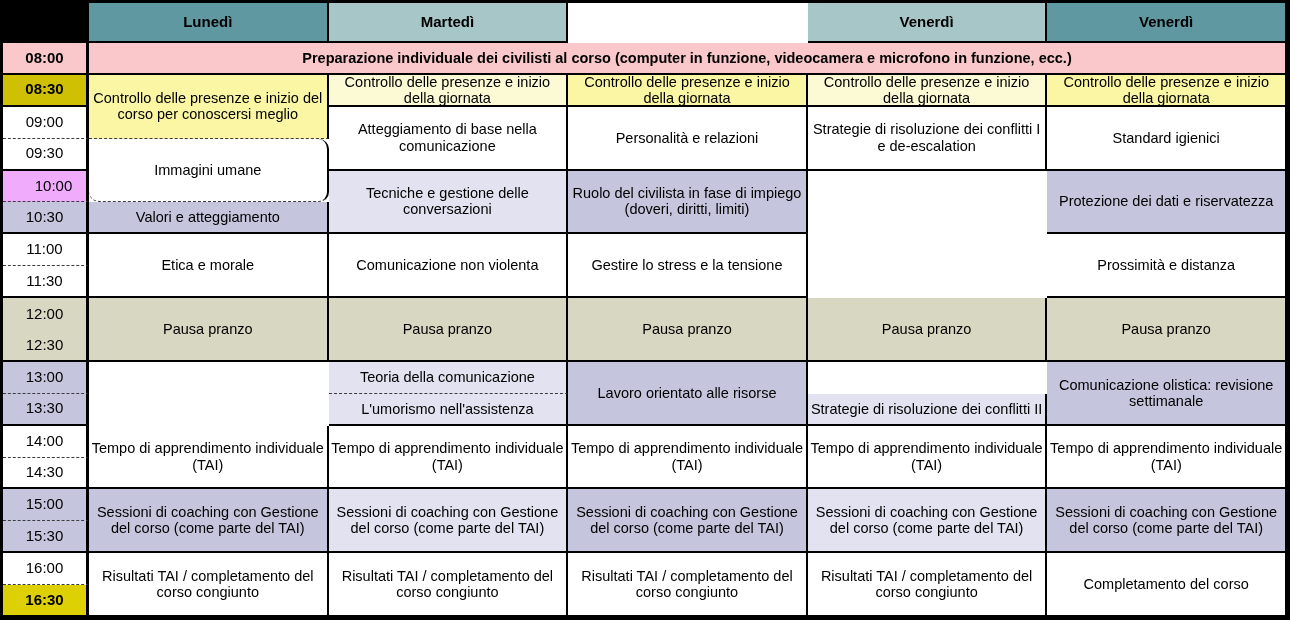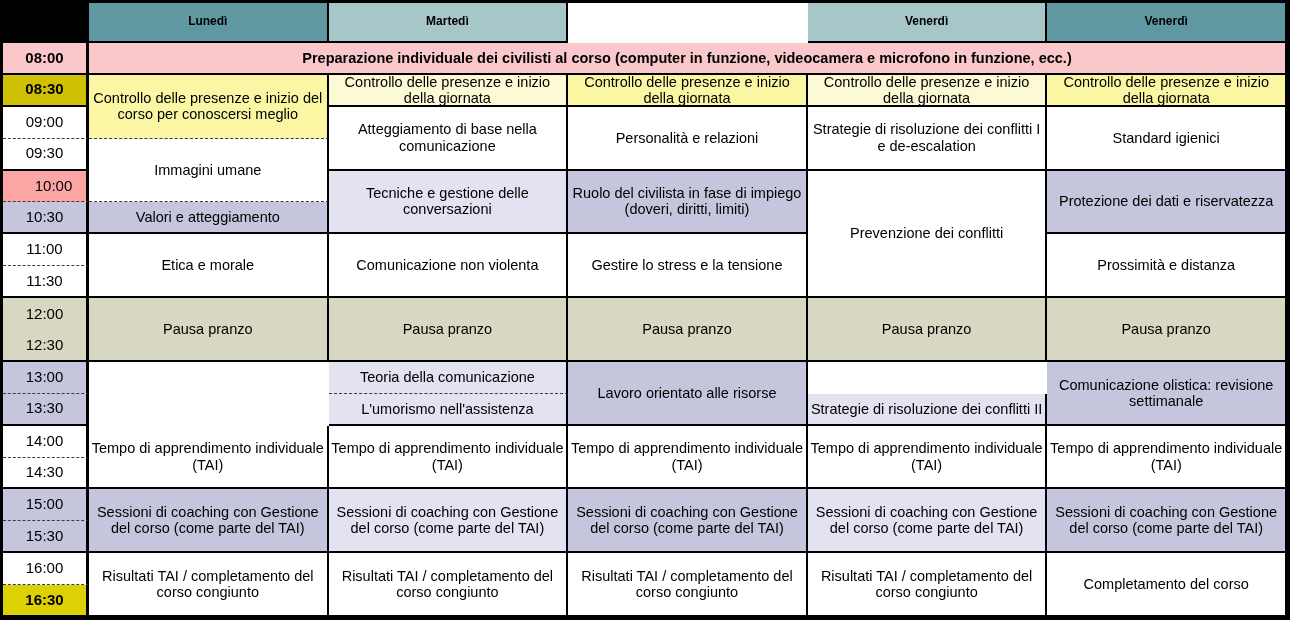--- a/index.html
+++ b/index.html
@@ -16,57 +16,57 @@
   }
   .cell{
     box-sizing:border-box;
     display:flex;align-items:center;justify-content:center;
     text-align:center;overflow:hidden;
     border-right:2px solid #000;
     font-size:14.5px;line-height:1.12;color:#000;
     padding:0 2px;
   }
   .cell.timec{border-right:3px solid #000;font-size:15px;}
-  .cell.dayhdr{font-weight:bold;font-size:12px;border-bottom:2px solid #000;}
+  .cell.dayhdr{font-weight:bold;font-size:15px;border-bottom:2px solid #000;}
   .cell.corner{border-bottom:2px solid #000;}
   .bold{font-weight:bold;}
   .sep-solid{border-bottom:2px solid #000;}
   .sep-dashed{border-bottom:1px dashed #3c3c3c;}
   .sep-none{border-bottom:none;}
 </style>
 </head>
 <body>
 
 <div id="schedule">
     <div class="cell corner timec sep-solid" style="grid-area: 1 / 1; background: rgb(0, 0, 0);"></div>
     <div class="cell dayhdr sep-solid" style="grid-area: 1 / 2; background: rgb(95, 152, 160);">Lunedì</div>
     <div class="cell dayhdr sep-solid" style="grid-area: 1 / 3; background: rgb(167, 198, 199);">Martedì</div>
     <div class="cell dayhdr sep-solid" style="grid-area: 1 / 5; background: rgb(167, 198, 199);">Venerdì</div>
     <div class="cell dayhdr sep-solid" style="grid-area: 1 / 6; background: rgb(95, 152, 160);">Venerdì</div>
     <div class="cell timec sep-solid bold" style="grid-area: 2 / 1; background: rgb(250, 200, 202);">08:00</div>
     <div class="cell timec sep-solid bold" style="grid-area: 3 / 1; background: rgb(207, 192, 3);">08:30</div>
     <div class="cell timec sep-dashed" style="grid-area: 4 / 1; background: rgb(255, 255, 255);">09:00</div>
     <div class="cell timec sep-solid" style="grid-area: 5 / 1; background: rgb(255, 255, 255);">09:30</div>
-    <div class="cell timec sep-dashed" style="grid-area: 6 / 1; background: #fca5a5; padding-left: 20px;">10:00</div>
+    <div class="cell timec sep-dashed" style="grid-area: 6 / 1; background: #f0abfc; padding-left: 20px;">10:00</div>
     <div class="cell timec sep-solid" style="grid-area: 7 / 1; background: rgb(197, 198, 221);">10:30</div>
     <div class="cell timec sep-dashed" style="grid-area: 8 / 1; background: rgb(255, 255, 255);">11:00</div>
     <div class="cell timec sep-solid" style="grid-area: 9 / 1; background: rgb(255, 255, 255);">11:30</div>
     <div class="cell timec sep-none" style="grid-area: 10 / 1; background: rgb(215, 215, 194);">12:00</div>
     <div class="cell timec sep-solid" style="grid-area: 11 / 1; background: rgb(215, 215, 194);">12:30</div>
     <div class="cell timec sep-dashed" style="grid-area: 12 / 1; background: rgb(197, 198, 221);">13:00</div>
     <div class="cell timec sep-solid" style="grid-area: 13 / 1; background: rgb(197, 198, 221);">13:30</div>
     <div class="cell timec sep-dashed" style="grid-area: 14 / 1; background: rgb(255, 255, 255);">14:00</div>
     <div class="cell timec sep-solid" style="grid-area: 15 / 1; background: rgb(255, 255, 255);">14:30</div>
     <div class="cell timec sep-dashed" style="grid-area: 16 / 1; background: rgb(197, 198, 221);">15:00</div>
     <div class="cell timec sep-solid" style="grid-area: 17 / 1; background: rgb(197, 198, 221);">15:30</div>
     <div class="cell timec sep-dashed" style="grid-area: 18 / 1; background: rgb(255, 255, 255);">16:00</div>
     <div class="cell timec sep-solid bold" style="grid-area: 19 / 1; background: rgb(221, 208, 4);">16:30</div>
     <div class="cell sep-solid bold" style="grid-area: 2 / 2 / auto / span 5; background: rgb(250, 200, 202);">Preparazione individuale dei civilisti al corso (computer in funzione, videocamera e microfono in funzione, ecc.)</div>
     <div class="cell  sep-dashed" style="grid-area: 3 / 2 / span 2; background: rgb(250, 246, 164);">Controllo delle presenze e inizio del corso per conoscersi meglio</div>
-    <div class="cell  sep-dashed" style="grid-area: 5 / 2 / span 2; background: rgb(255, 255, 255);">Immagini umane</div>
+    <div class="cell  sep-dashed" style="grid-area: 5 / 2 / span 2; background: rgb(255, 255, 255); border-radius: 10px;">Immagini umane</div>
     <div class="cell  sep-solid" style="grid-area: 7 / 2 / span 1; background: rgb(197, 198, 221);">Valori e atteggiamento</div>
     <div class="cell  sep-solid" style="grid-area: 8 / 2 / span 2; background: rgb(255, 255, 255);">Etica e morale</div>
     <div class="cell  sep-solid" style="grid-area: 10 / 2 / span 2; background: rgb(215, 215, 194);">Pausa pranzo</div>
     <div class="cell  sep-solid" style="grid-area: 14 / 2 / span 2; background: rgb(255, 255, 255);">Tempo di apprendimento individuale (TAI)</div>
     <div class="cell  sep-solid" style="grid-area: 16 / 2 / span 2; background: rgb(197, 198, 221);">Sessioni di coaching con Gestione del corso (come parte del TAI)</div>
     <div class="cell  sep-solid" style="grid-area: 18 / 2 / span 2; background: rgb(255, 255, 255);">Risultati TAI / completamento del corso congiunto</div>
     <div class="cell  sep-solid" style="grid-area: 3 / 3 / span 1; background: rgb(252, 250, 212);">Controllo delle presenze e inizio della giornata</div>
     <div class="cell  sep-solid" style="grid-area: 4 / 3 / span 2; background: rgb(255, 255, 255);">Atteggiamento di base nella comunicazione</div>
     <div class="cell  sep-solid" style="grid-area: 6 / 3 / span 2; background: rgb(226, 226, 240);">Tecniche e gestione delle conversazioni</div>
     <div class="cell  sep-solid" style="grid-area: 8 / 3 / span 2; background: rgb(255, 255, 255);">Comunicazione non violenta</div>
@@ -80,21 +80,20 @@
     <div class="cell  sep-solid" style="grid-area: 4 / 4 / span 2; background: rgb(255, 255, 255);">Personalità e relazioni</div>
     <div class="cell  sep-solid" style="grid-area: 6 / 4 / span 2; background: rgb(197, 198, 221);">Ruolo del civilista in fase di impiego (doveri, diritti, limiti)</div>
     <div class="cell  sep-solid" style="grid-area: 8 / 4 / span 2; background: rgb(255, 255, 255);">Gestire lo stress e la tensione</div>
     <div class="cell  sep-solid" style="grid-area: 10 / 4 / span 2; background: rgb(215, 215, 194);">Pausa pranzo</div>
     <div class="cell  sep-solid" style="grid-area: 12 / 4 / span 2; background: rgb(197, 198, 221);">Lavoro orientato alle risorse</div>
     <div class="cell  sep-solid" style="grid-area: 14 / 4 / span 2; background: rgb(255, 255, 255);">Tempo di apprendimento individuale (TAI)</div>
     <div class="cell  sep-solid" style="grid-area: 16 / 4 / span 2; background: rgb(197, 198, 221);">Sessioni di coaching con Gestione del corso (come parte del TAI)</div>
     <div class="cell  sep-solid" style="grid-area: 18 / 4 / span 2; background: rgb(255, 255, 255);">Risultati TAI / completamento del corso congiunto</div>
     <div class="cell  sep-solid" style="grid-area: 3 / 5 / span 1; background: rgb(252, 250, 212);">Controllo delle presenze e inizio della giornata</div>
     <div class="cell  sep-solid" style="grid-area: 4 / 5 / span 2; background: rgb(255, 255, 255);">Strategie di risoluzione dei conflitti I e de-escalation</div>
-    <div class="cell  sep-solid" style="grid-area: 6 / 5 / span 4; background: rgb(255, 255, 255);">Prevenzione dei conflitti</div>
     <div class="cell  sep-solid" style="grid-area: 10 / 5 / span 2; background: rgb(215, 215, 194);">Pausa pranzo</div>
     <div class="cell  sep-solid" style="grid-area: 13 / 5 / span 1; background: rgb(226, 226, 240);">Strategie di risoluzione dei conflitti II</div>
     <div class="cell  sep-solid" style="grid-area: 14 / 5 / span 2; background: rgb(255, 255, 255);">Tempo di apprendimento individuale (TAI)</div>
     <div class="cell  sep-solid" style="grid-area: 16 / 5 / span 2; background: rgb(226, 226, 240);">Sessioni di coaching con Gestione del corso (come parte del TAI)</div>
     <div class="cell  sep-solid" style="grid-area: 18 / 5 / span 2; background: rgb(255, 255, 255);">Risultati TAI / completamento del corso congiunto</div>
     <div class="cell  sep-solid" style="grid-area: 3 / 6 / span 1; background: rgb(250, 246, 164);">Controllo delle presenze e inizio della giornata</div>
     <div class="cell  sep-solid" style="grid-area: 6 / 6 / span 2; background: rgb(197, 198, 221);">Protezione dei dati e riservatezza</div>
     <div class="cell  sep-solid" style="grid-area: 4 / 6 / span 2; background: rgb(255, 255, 255);">Standard igienici</div>
     <div class="cell  sep-solid" style="grid-area: 8 / 6 / span 2; background: rgb(255, 255, 255);">Prossimità e distanza</div>
     <div class="cell  sep-solid" style="grid-area: 10 / 6 / span 2; background: rgb(215, 215, 194);">Pausa pranzo</div>

